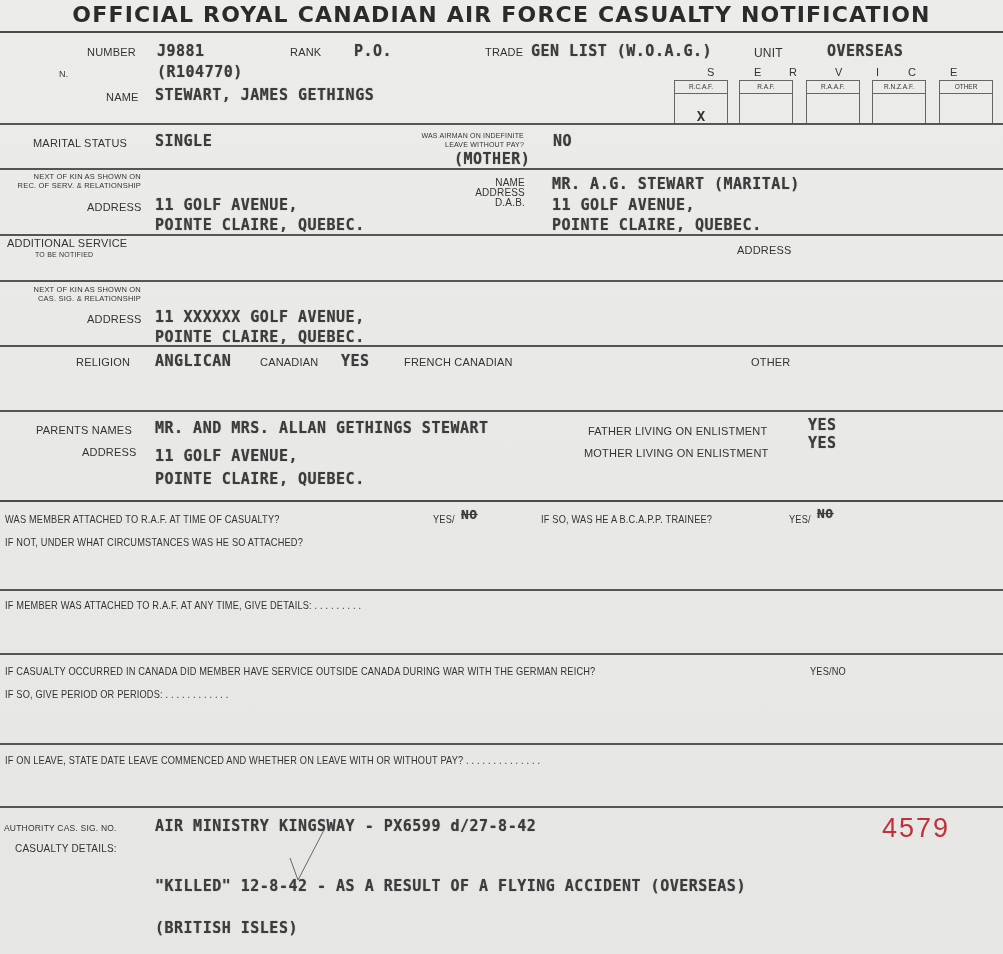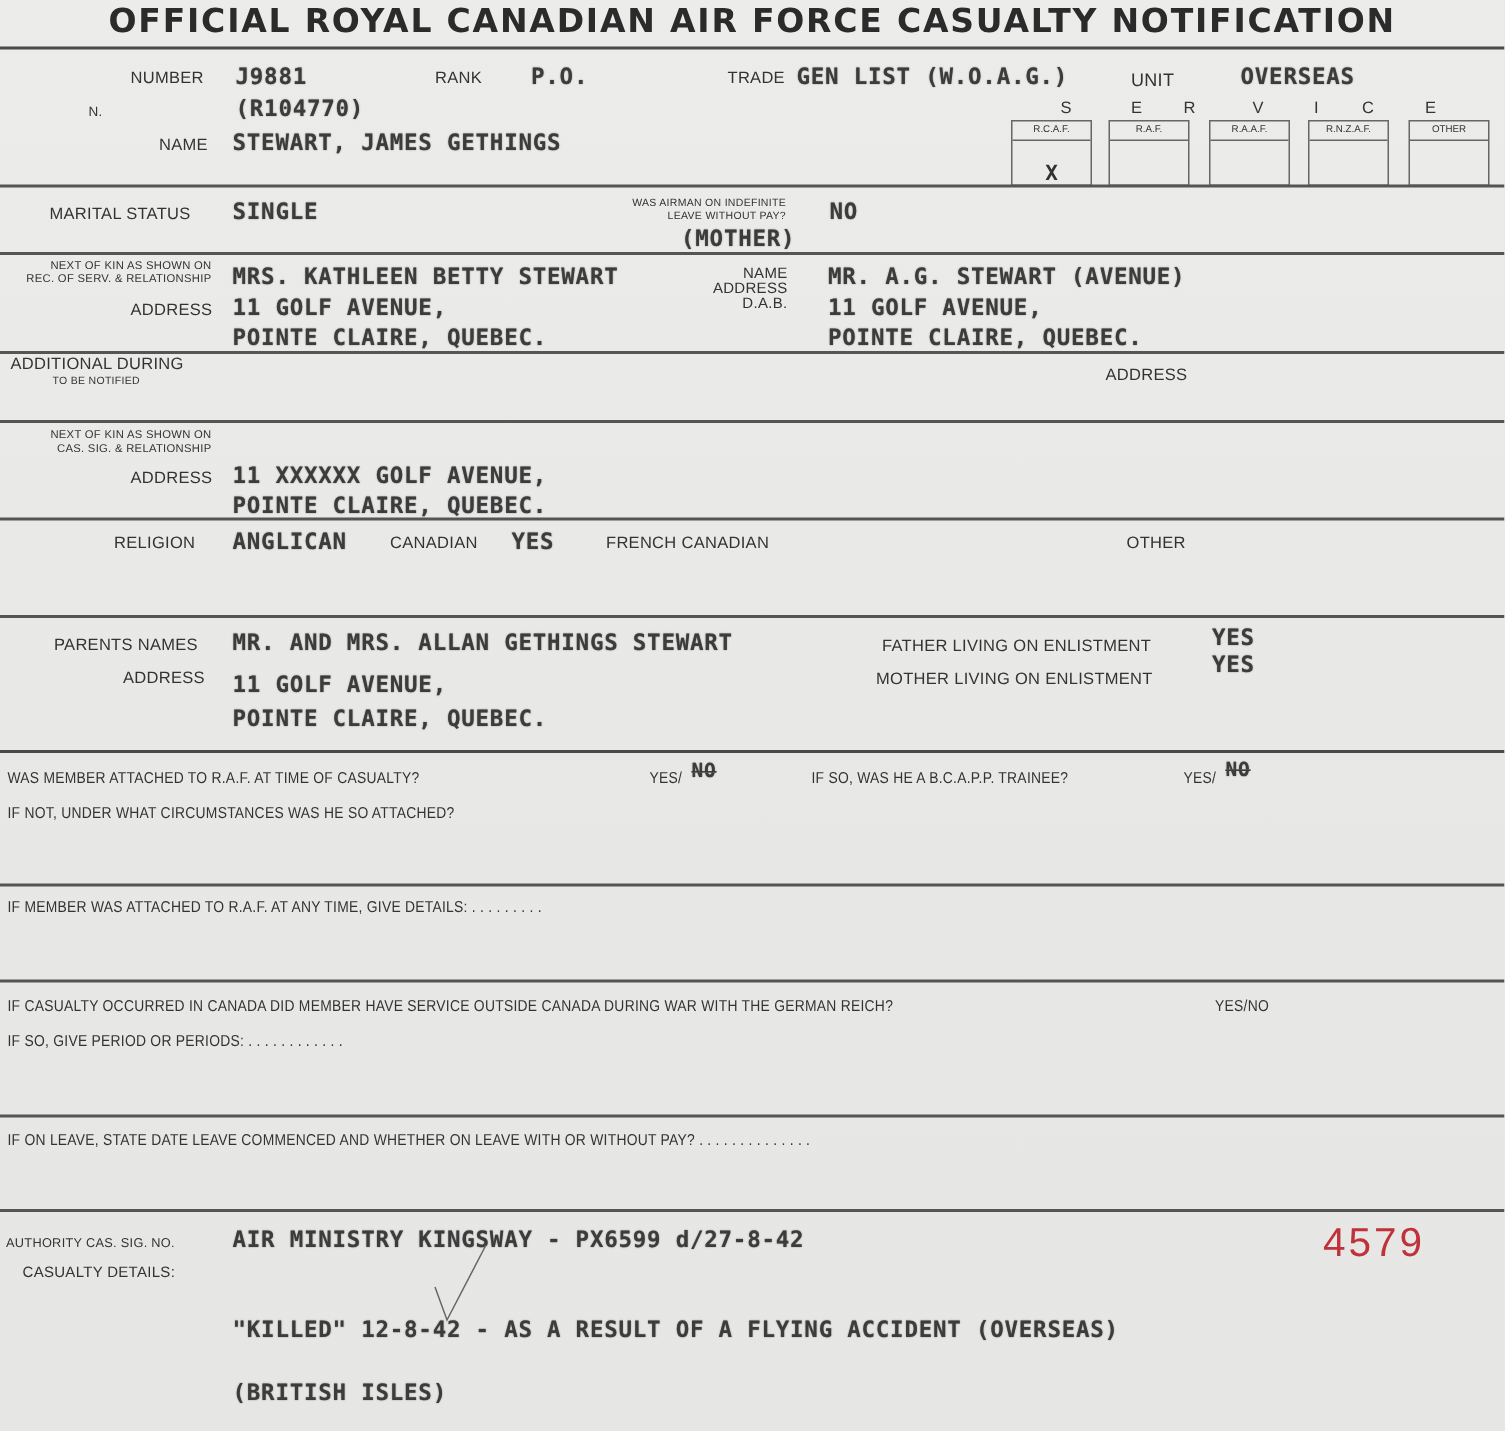--- a/index.html
+++ b/index.html
@@ -96,37 +96,36 @@
   </div>
   <div class="tw" style="left:553px;top:132px">NO</div>
   <div class="tw" style="left:454px;top:150px">(MOTHER)</div>
 
   <div class="rule thin" style="top:168px"></div>
 
   <div class="lbl sm" style="left:0;top:172px;width:141px;text-align:right;font-size:7.5px">
     <div>NEXT OF KIN AS SHOWN ON</div>
     <div>REC. OF SERV. &amp; RELATIONSHIP</div>
   </div>
-  <div class="tw" style="left:155px;top:175px">MRS. KATHLEEN BETTY STEWART</div>
   <div class="lbl" style="left:87px;top:201px">ADDRESS</div>
   <div class="tw" style="left:155px;top:196px">11 GOLF AVENUE,</div>
   <div class="tw" style="left:155px;top:216px">POINTE CLAIRE, QUEBEC.</div>
 
   <div class="lbl r" style="left:460px;top:178px;width:65px;font-size:10px;line-height:10px">
     <div>NAME</div>
     <div>ADDRESS</div>
     <div>D.A.B.</div>
   </div>
-  <div class="tw" style="left:552px;top:175px">MR. A.G. STEWART (AVENUE)</div>
+  <div class="tw" style="left:552px;top:175px">MR. A.G. STEWART (MARITAL)</div>
   <div class="tw" style="left:552px;top:196px">11 GOLF AVENUE,</div>
   <div class="tw" style="left:552px;top:216px">POINTE CLAIRE, QUEBEC.</div>
 
   <div class="rule thin" style="top:234px"></div>
 
-  <div class="lbl" style="left:7px;top:237px;font-size:11px">ADDITIONAL DURING</div>
+  <div class="lbl" style="left:7px;top:237px;font-size:11px">ADDITIONAL SERVICE</div>
   <div class="lbl" style="left:35px;top:251px;font-size:7px">TO BE NOTIFIED</div>
   <div class="lbl" style="left:737px;top:244px">ADDRESS</div>
 
   <div class="rule thin" style="top:280px"></div>
 
   <div class="lbl sm" style="left:0;top:285px;width:141px;text-align:right;font-size:7.5px">
     <div>NEXT OF KIN AS SHOWN ON</div>
     <div>CAS. SIG. &amp; RELATIONSHIP</div>
   </div>
   <div class="lbl" style="left:87px;top:313px">ADDRESS</div>

